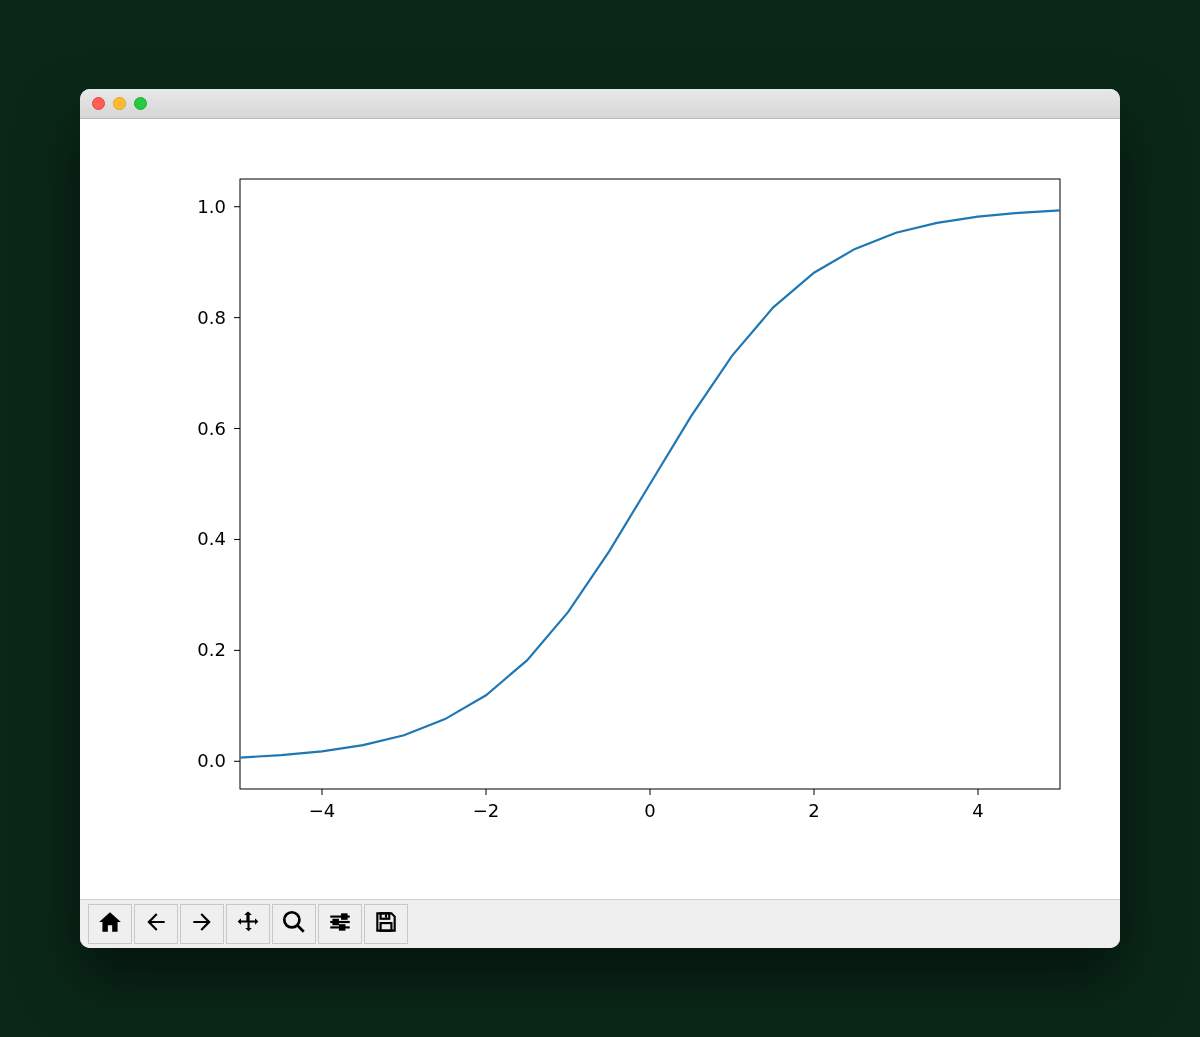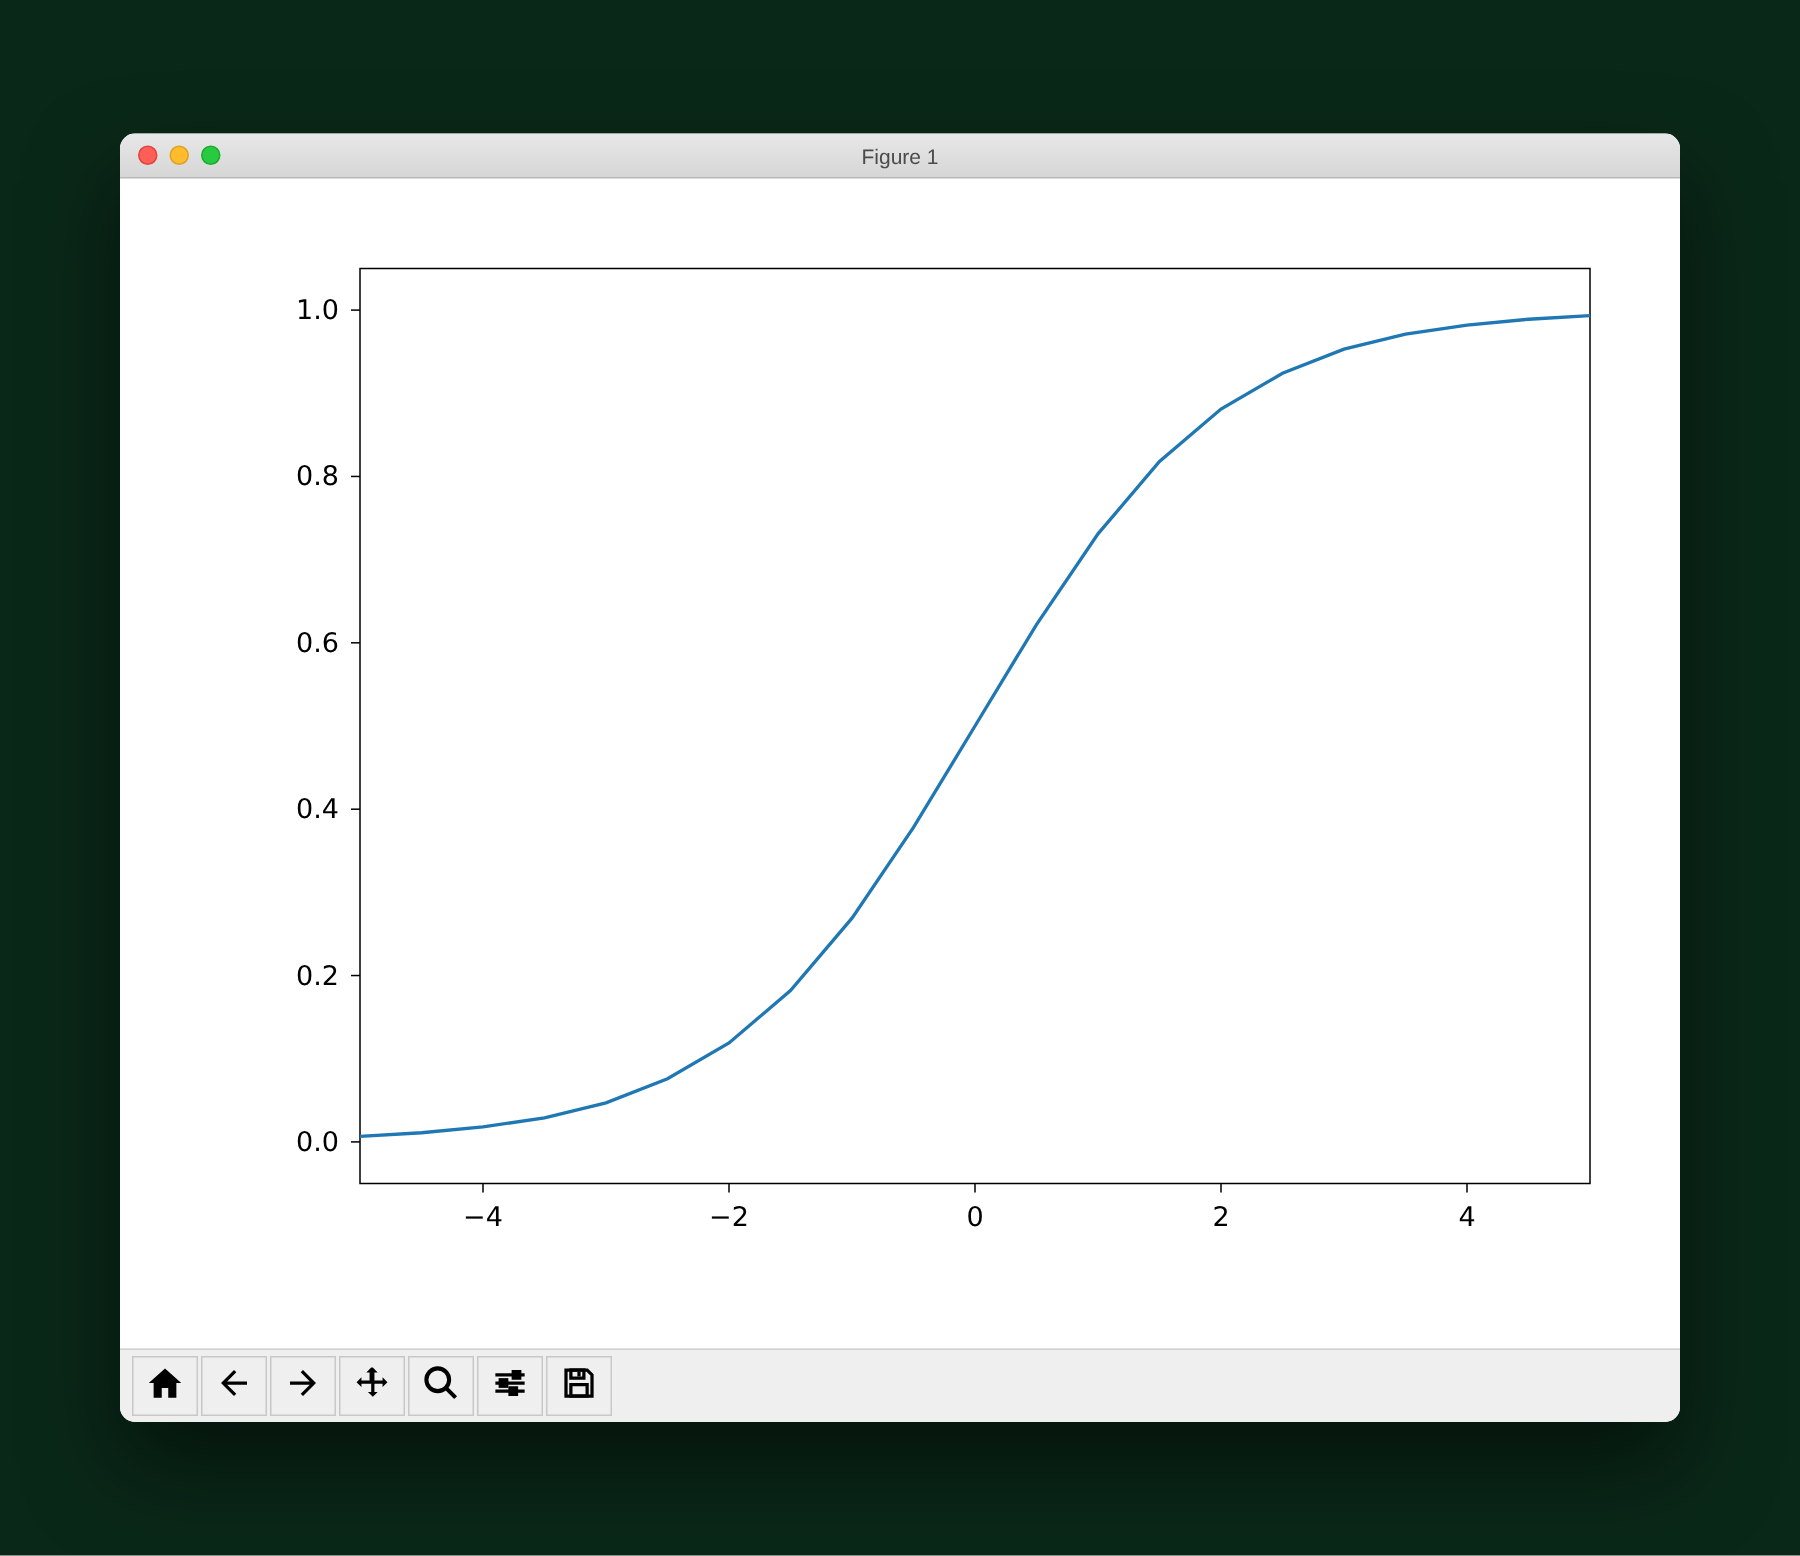--- a/index.html
+++ b/index.html
@@ -96,21 +96,20 @@
 </head>
 <body>
 
 <div class="window">
   <div class="titlebar">
     <div class="traffic-lights">
       <div class="traffic-light tl-red"></div>
       <div class="traffic-light tl-yellow"></div>
       <div class="traffic-light tl-green"></div>
     </div>
-    <div class="window-title">Figure 1</div>
   </div>
 
   <div class="content">
     <div class="chart-container">
       <svg class="chart-svg" id="chart-svg" viewBox="0 0 1000 750">
           <rect x="140" y="40" width="820" height="610" class="axis-line"></rect>
           <line x1="222" y1="650" x2="222" y2="656" class="tick-line"></line>
           <text x="222" y="678" text-anchor="middle" class="tick-label">−4</text>
           <line x1="386" y1="650" x2="386" y2="656" class="tick-line"></line>
           <text x="386" y="678" text-anchor="middle" class="tick-label">−2</text>

